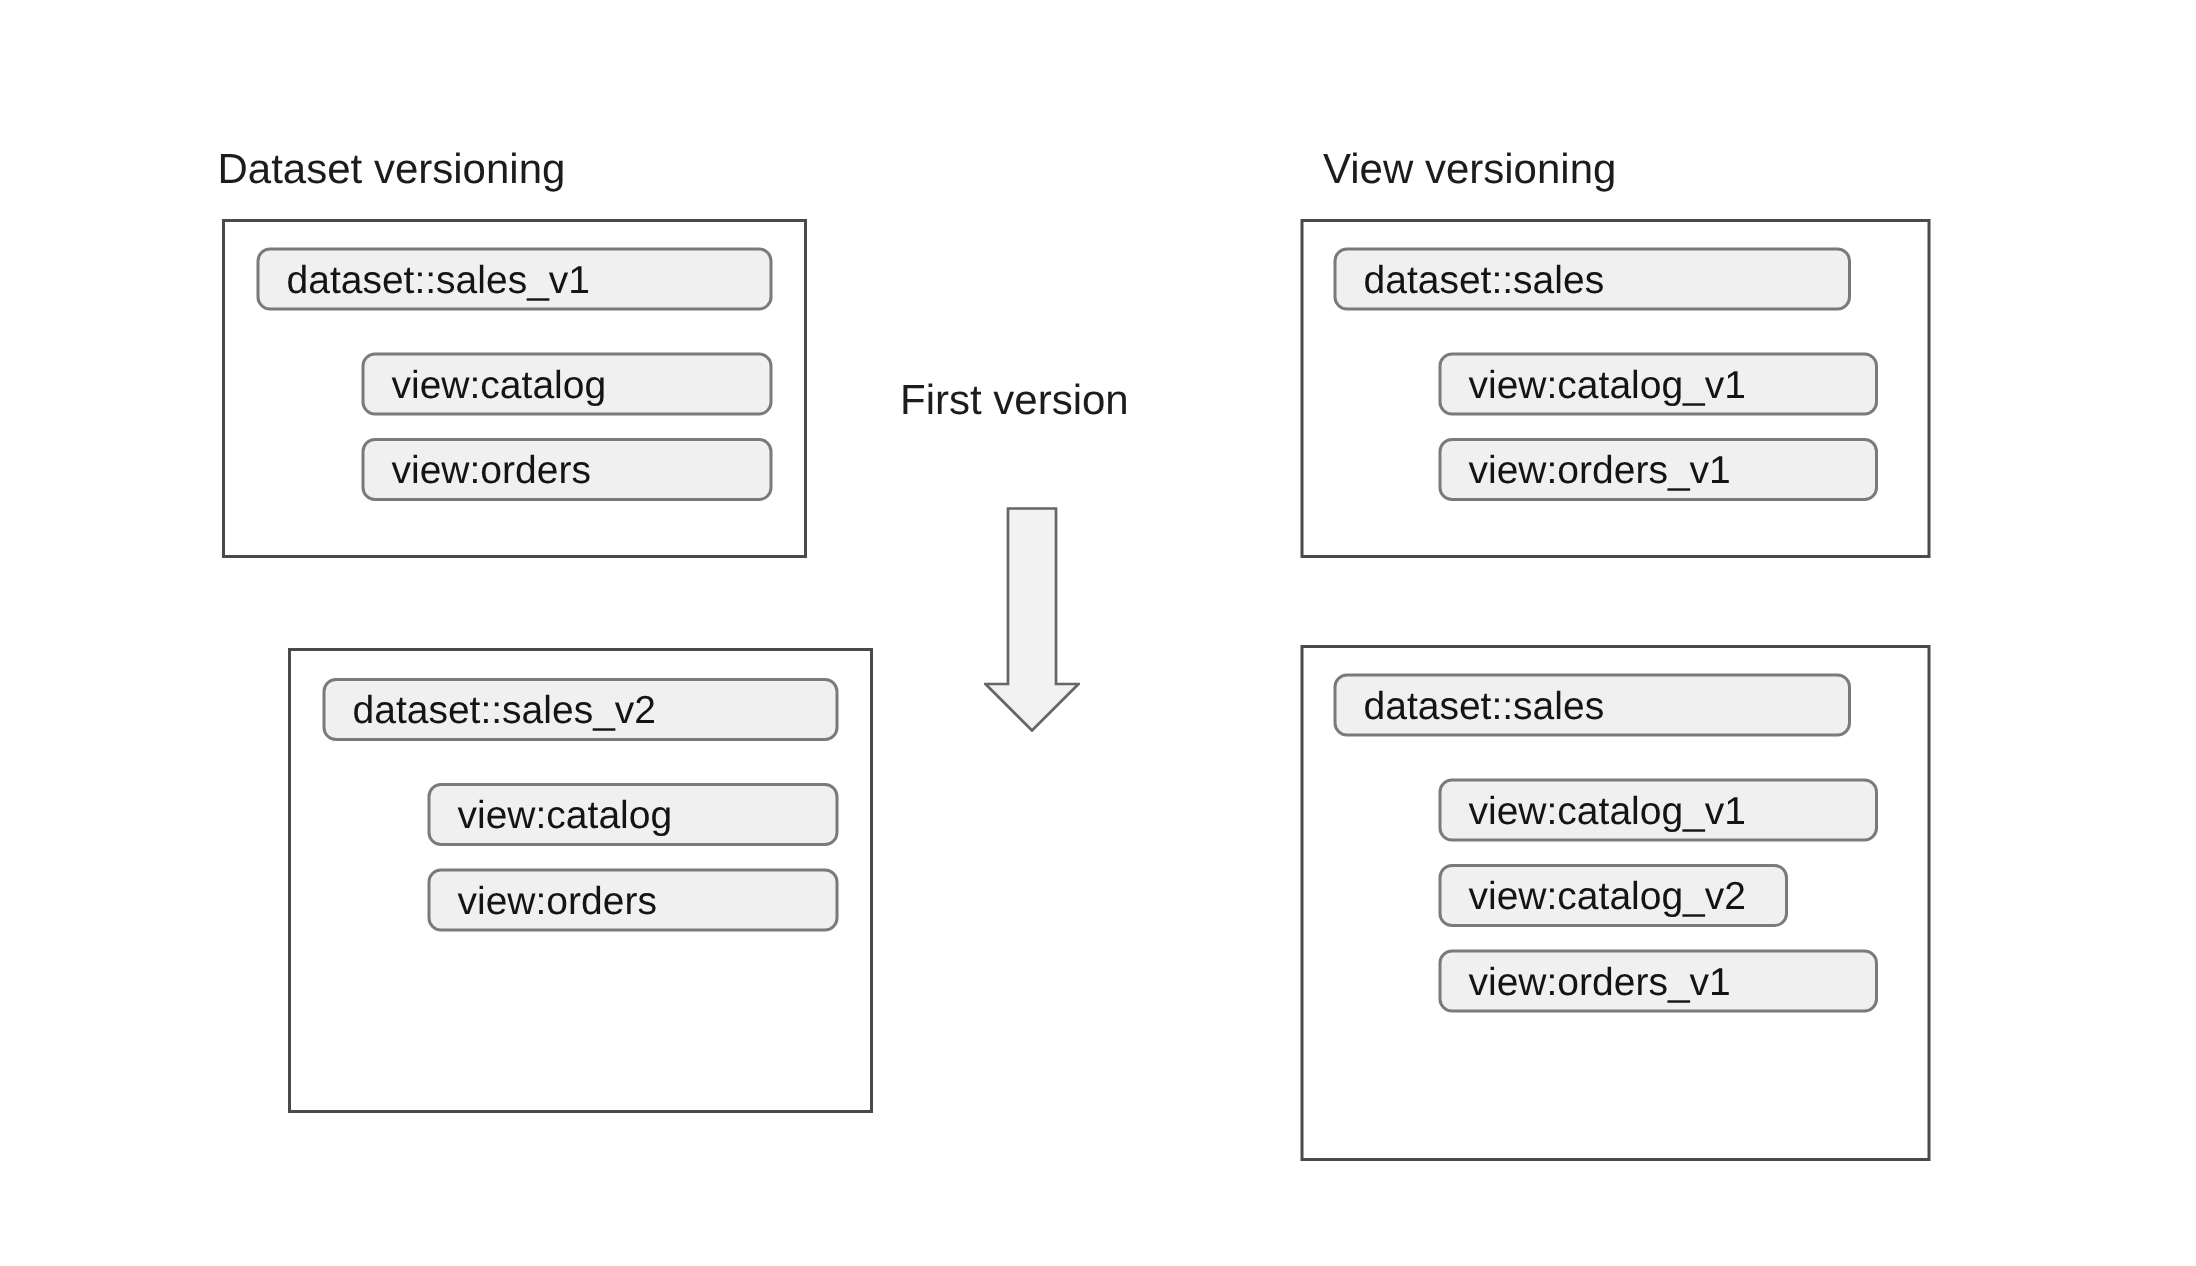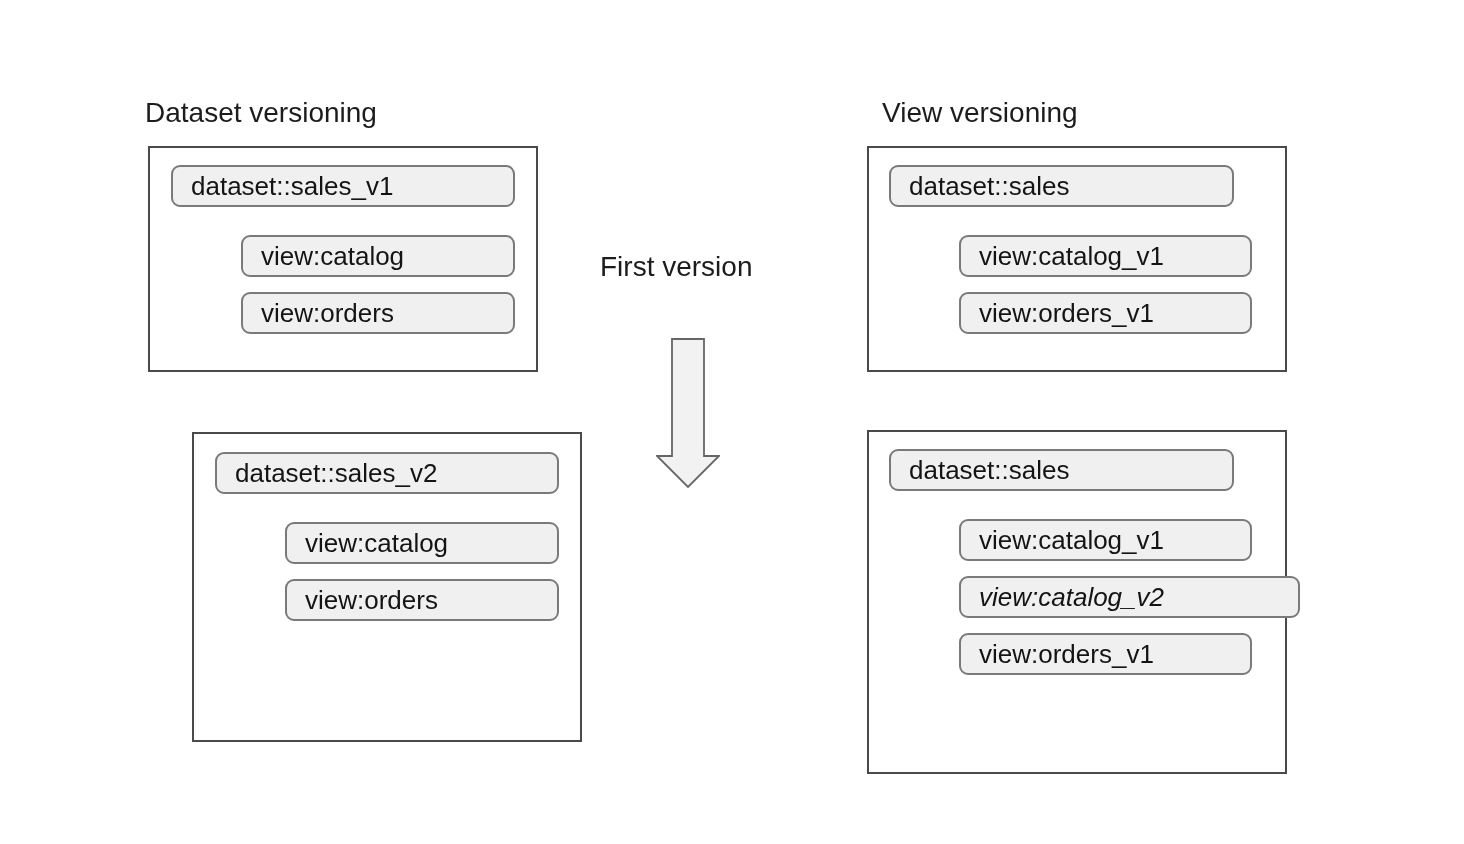--- a/index.html
+++ b/index.html
@@ -90,17 +90,17 @@
 
   <div class="group-box" style="left:148px; top:432px; width:390px; height:310px;margin-left:44px;">
     <div class="pill" style="left:21px; top:18px; width:344px;">dataset::sales_v2</div>
     <div class="pill" style="left:91px; top:88px; width:274px;">view:catalog</div>
     <div class="pill" style="left:91px; top:145px; width:274px;">view:orders</div>
   </div>
 
   <div class="group-box" style="left:867px; top:430px; width:420px; height:344px;">
     <div class="pill" style="left:20px; top:17px; width:345px;">dataset::sales</div>
     <div class="pill" style="left:90px; top:87px; width:293px;">view:catalog_v1</div>
-    <div class="pill" style="left:90px; top:144px; width:341px;font-style:italic;">view:catalog_v2</div>
+    <div class="pill" style="left:90px; top:144px; width:233px;">view:catalog_v2</div>
     <div class="pill" style="left:90px; top:201px; width:293px;">view:orders_v1</div>
   </div>
 
 </div>
 
 </body></html>

